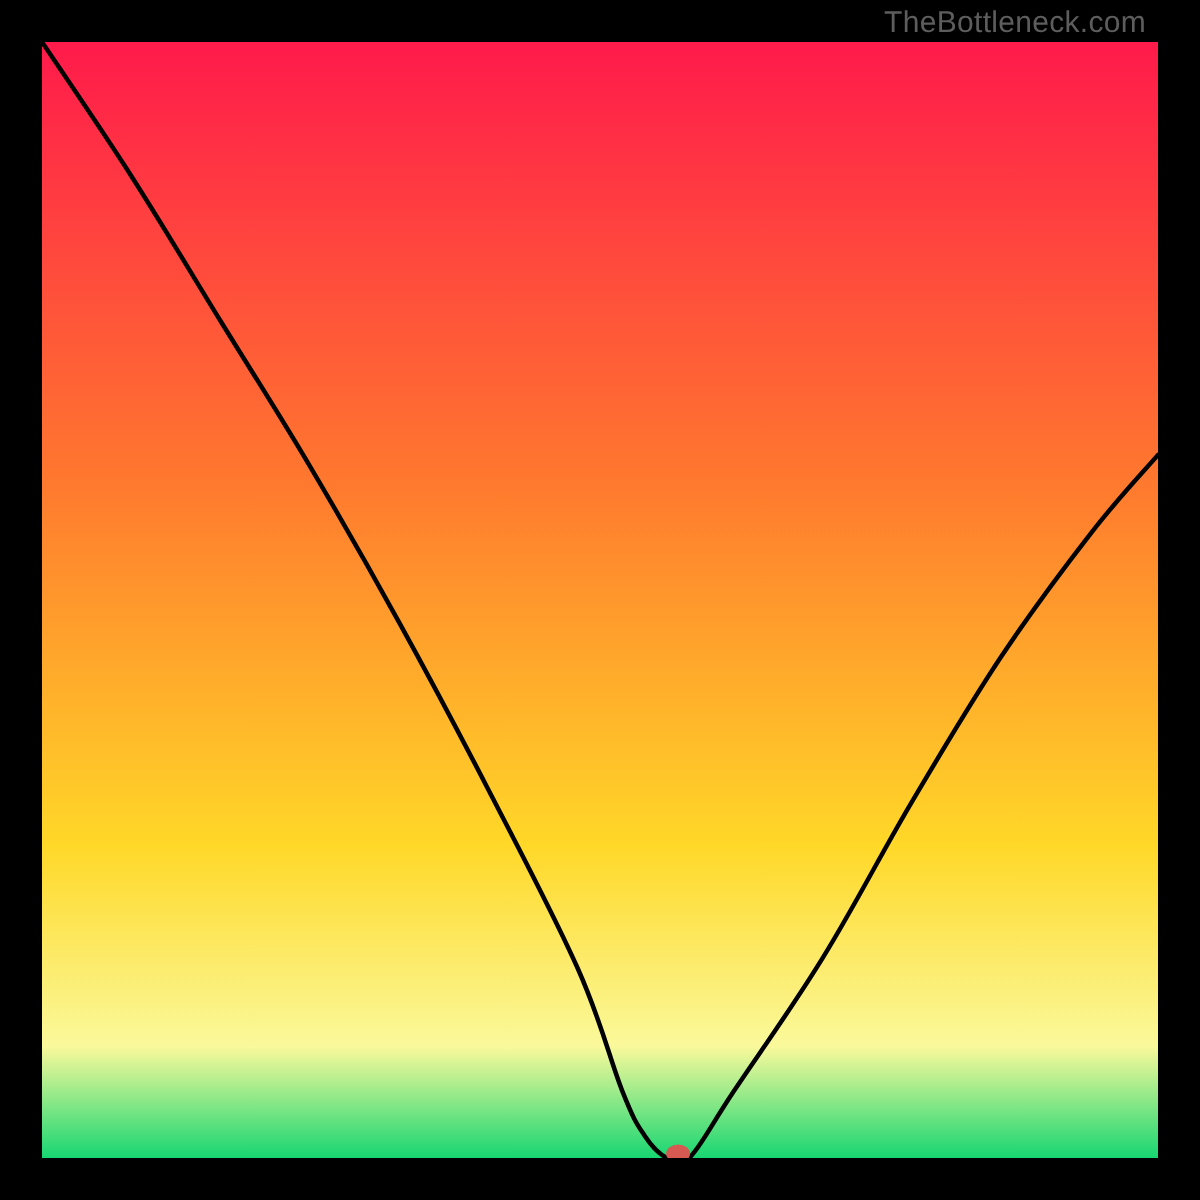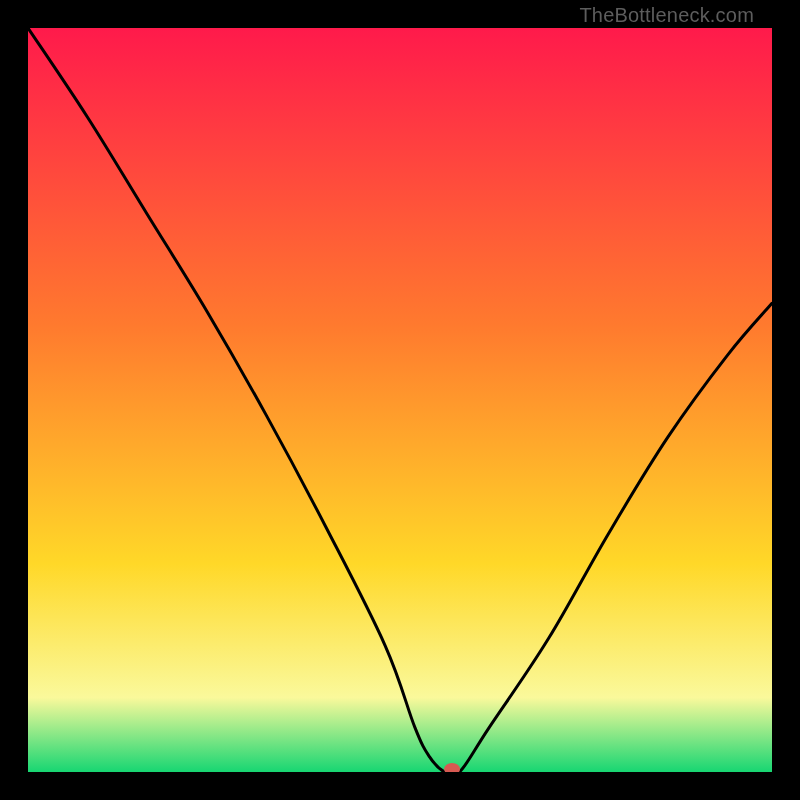--- a/index.html
+++ b/index.html
@@ -22,21 +22,21 @@
   .plot-area {
     position: absolute;
     left: 0;
     top: 0;
     width: 744px;
     height: 744px;
   }
   .watermark {
     position: absolute;
     top: 4px;
-    right: 46px;
+    right: 36px;
     font-size: 20px;
     color: #5d5d5d;
     font-weight: 500;
     letter-spacing: 0.2px;
     user-select: none;
   }
 </style>
 </head>
 <body>
 

